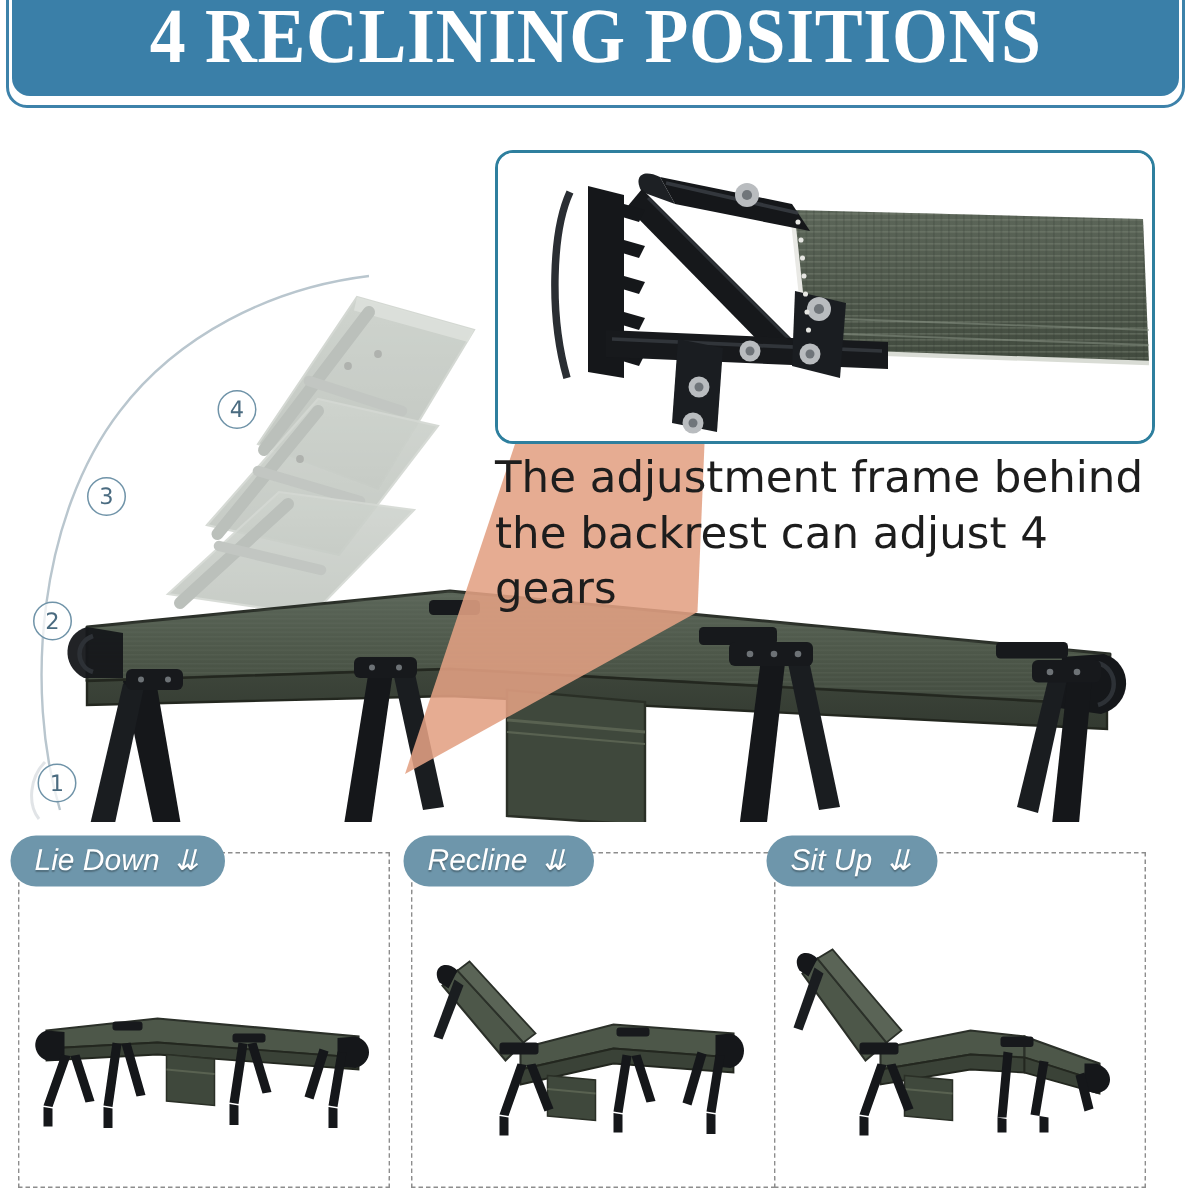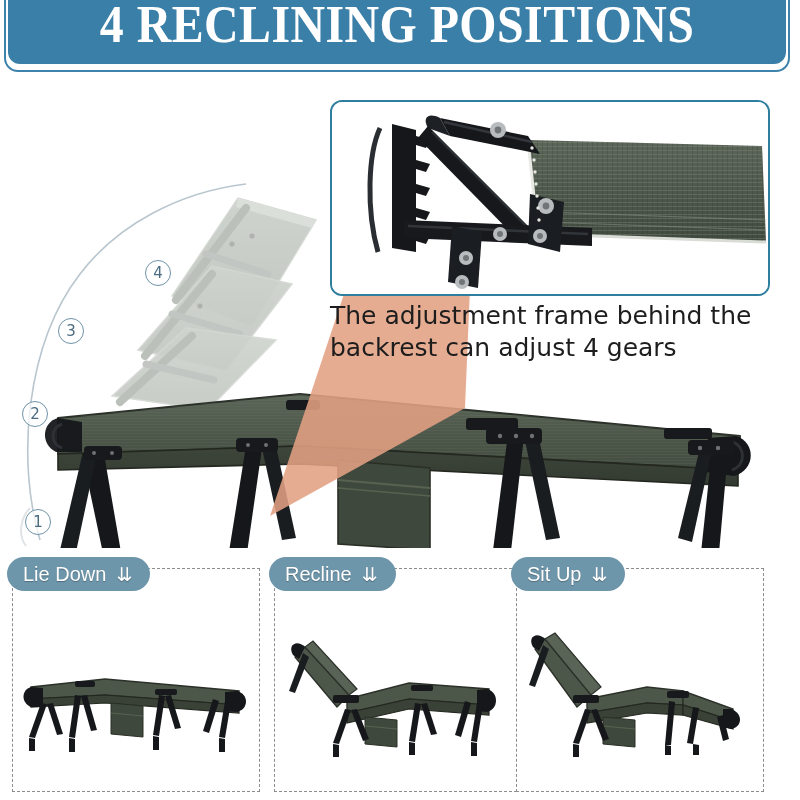--- a/index.html
+++ b/index.html
@@ -80,21 +80,21 @@
     width: 220px; height: 230px;
     pointer-events: none;
   }
 
   
   .caption {
     position: absolute;
     left: 330px; top: 212px;
     width: 445px;
     color: #1d1d1d;
-    font-size: 25px;
+    font-size: 29px;
     line-height: 1.28;
     font-family: "DejaVu Sans", sans-serif;
   }
 
   
   .arcbox {
     position: absolute;
     left: 0; top: 0;
     width: 800px; height: 460px;
     pointer-events: none;
@@ -151,20 +151,21 @@
     background: #6e96ab;
     border-radius: 17px;
     display: flex;
     align-items: center;
     gap: 10px;
     color: #ffffff;
     font-size: 20px;
     white-space: nowrap;
     text-shadow: 0 1px 1px rgba(0,0,0,0.28);
     font-family: "Liberation Sans", sans-serif;
+    font-style: italic;
   }
   .pill .arr { font-size: 19px; }
   .panel-art {
     position: absolute;
     left: 0; top: 26px;
     width: 246px; height: 190px;
   }
 </style>
 </head>
 <body>

